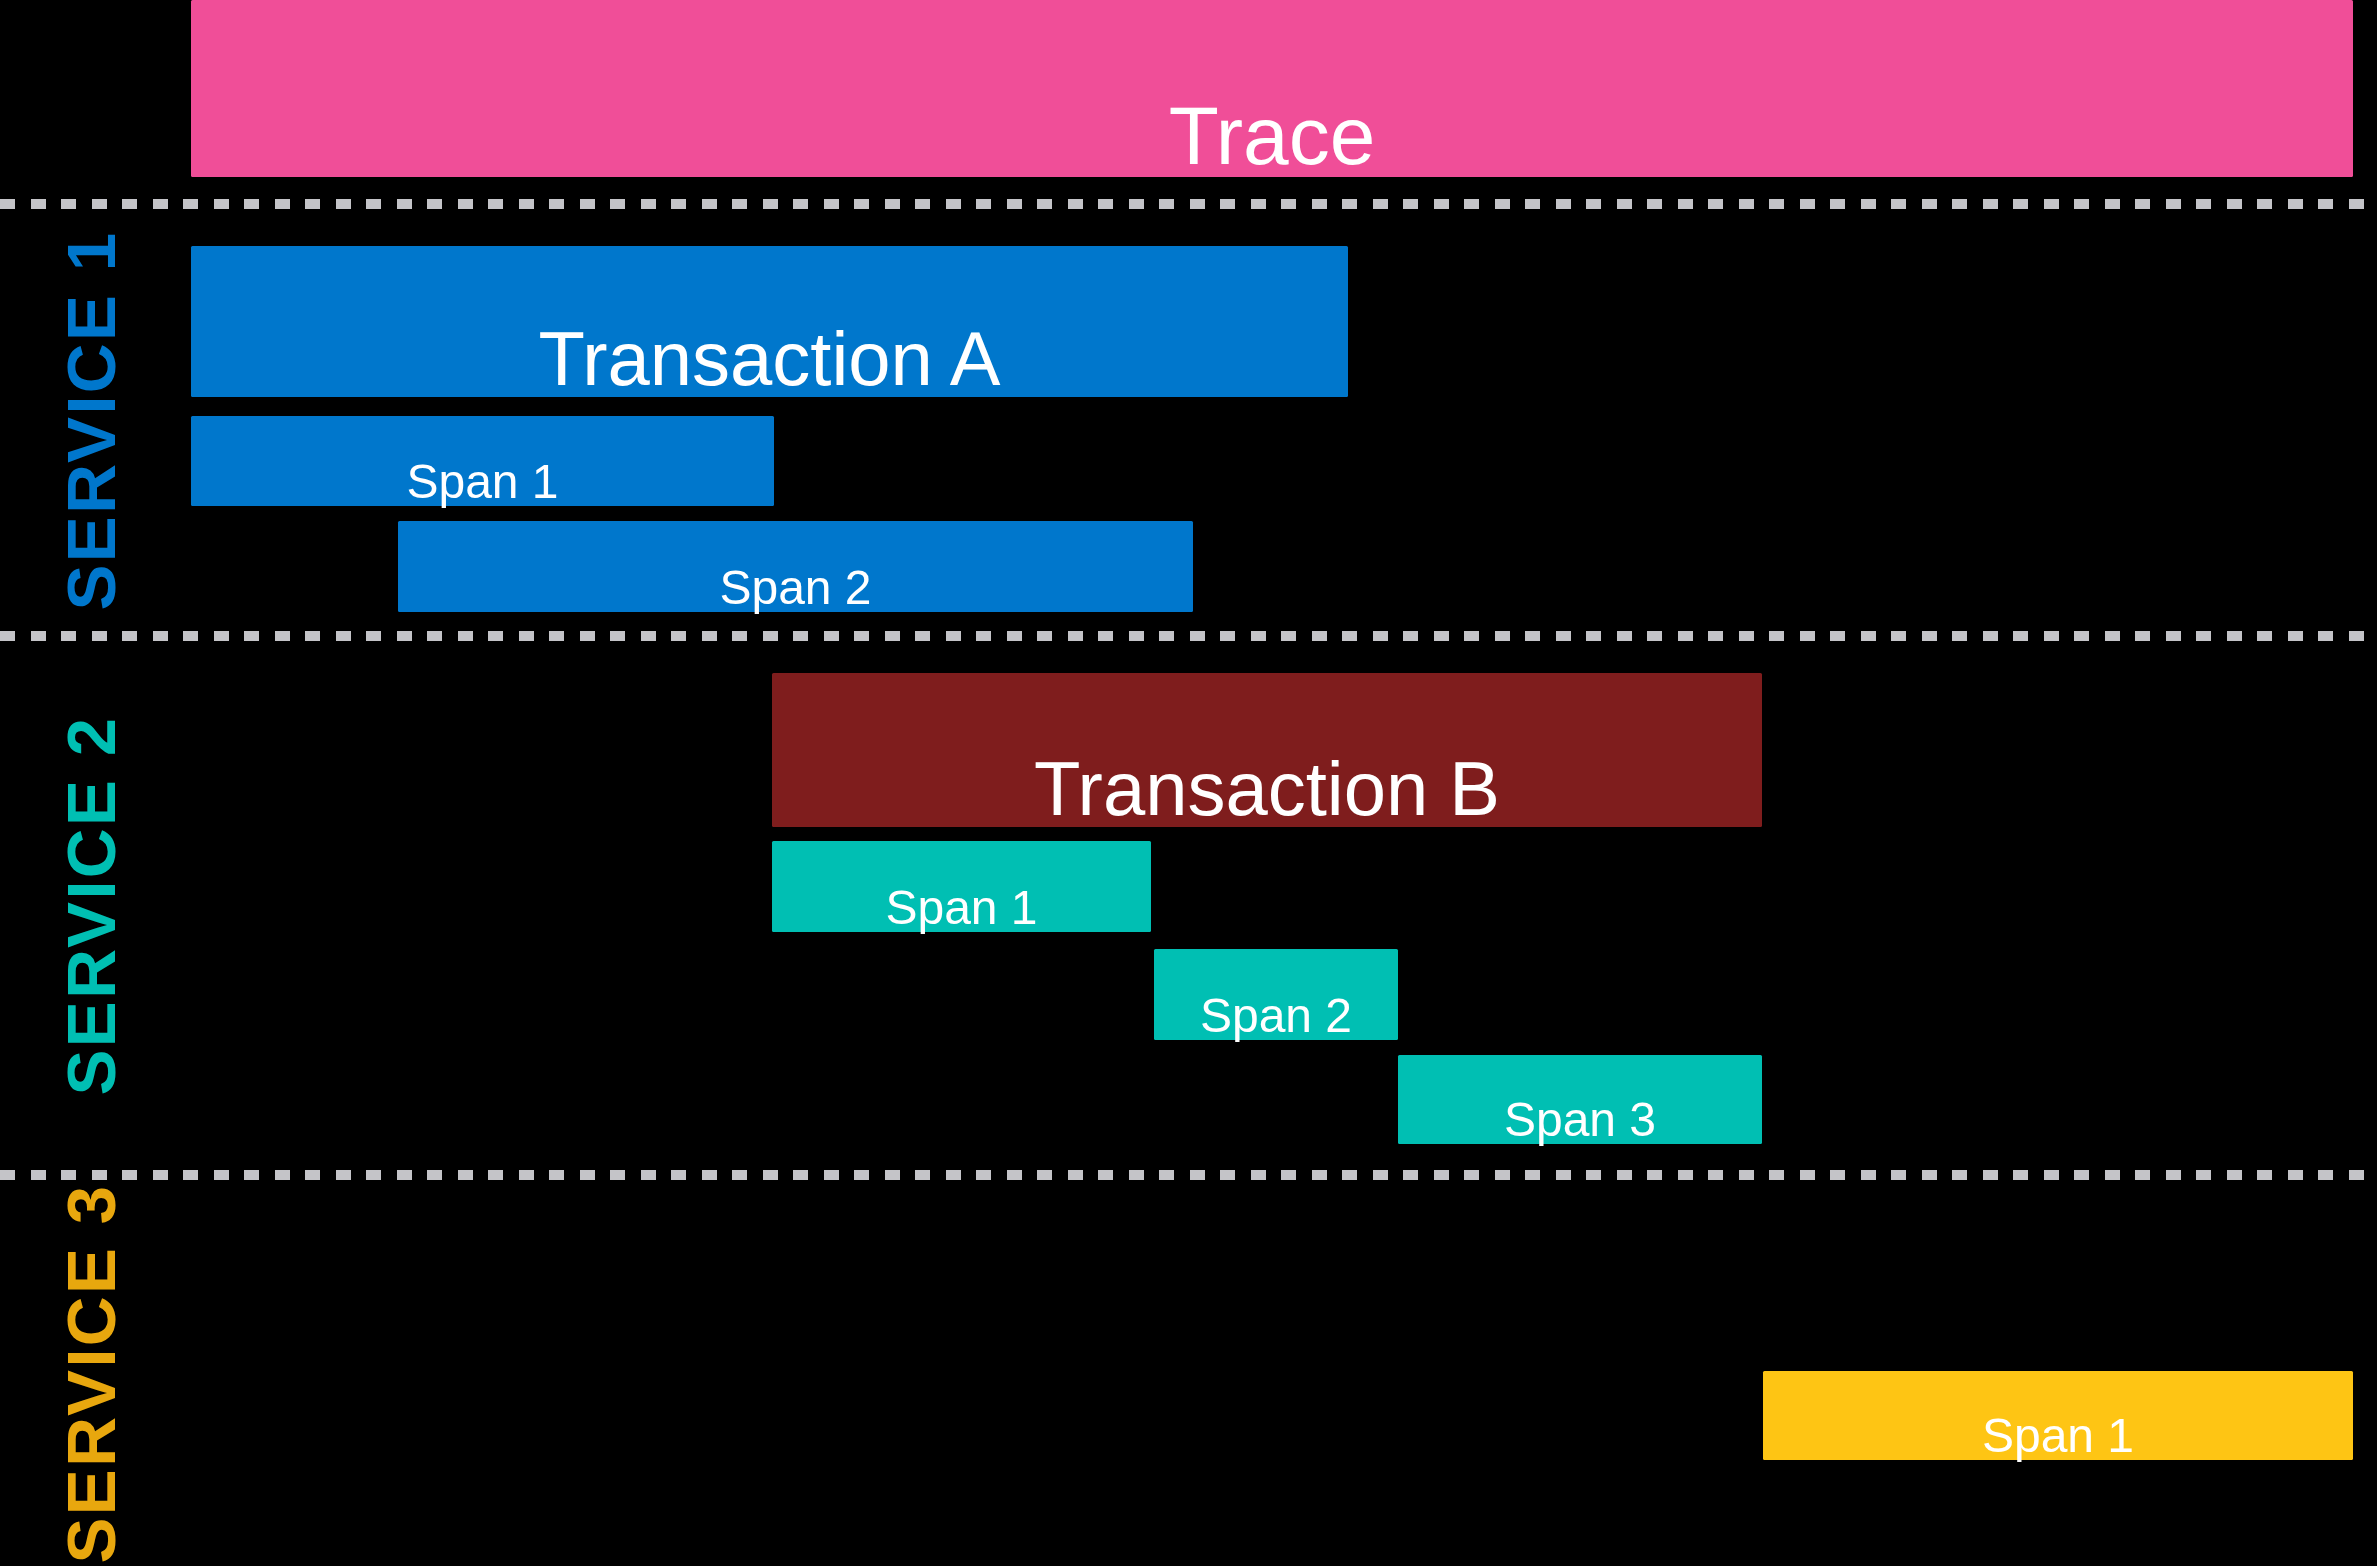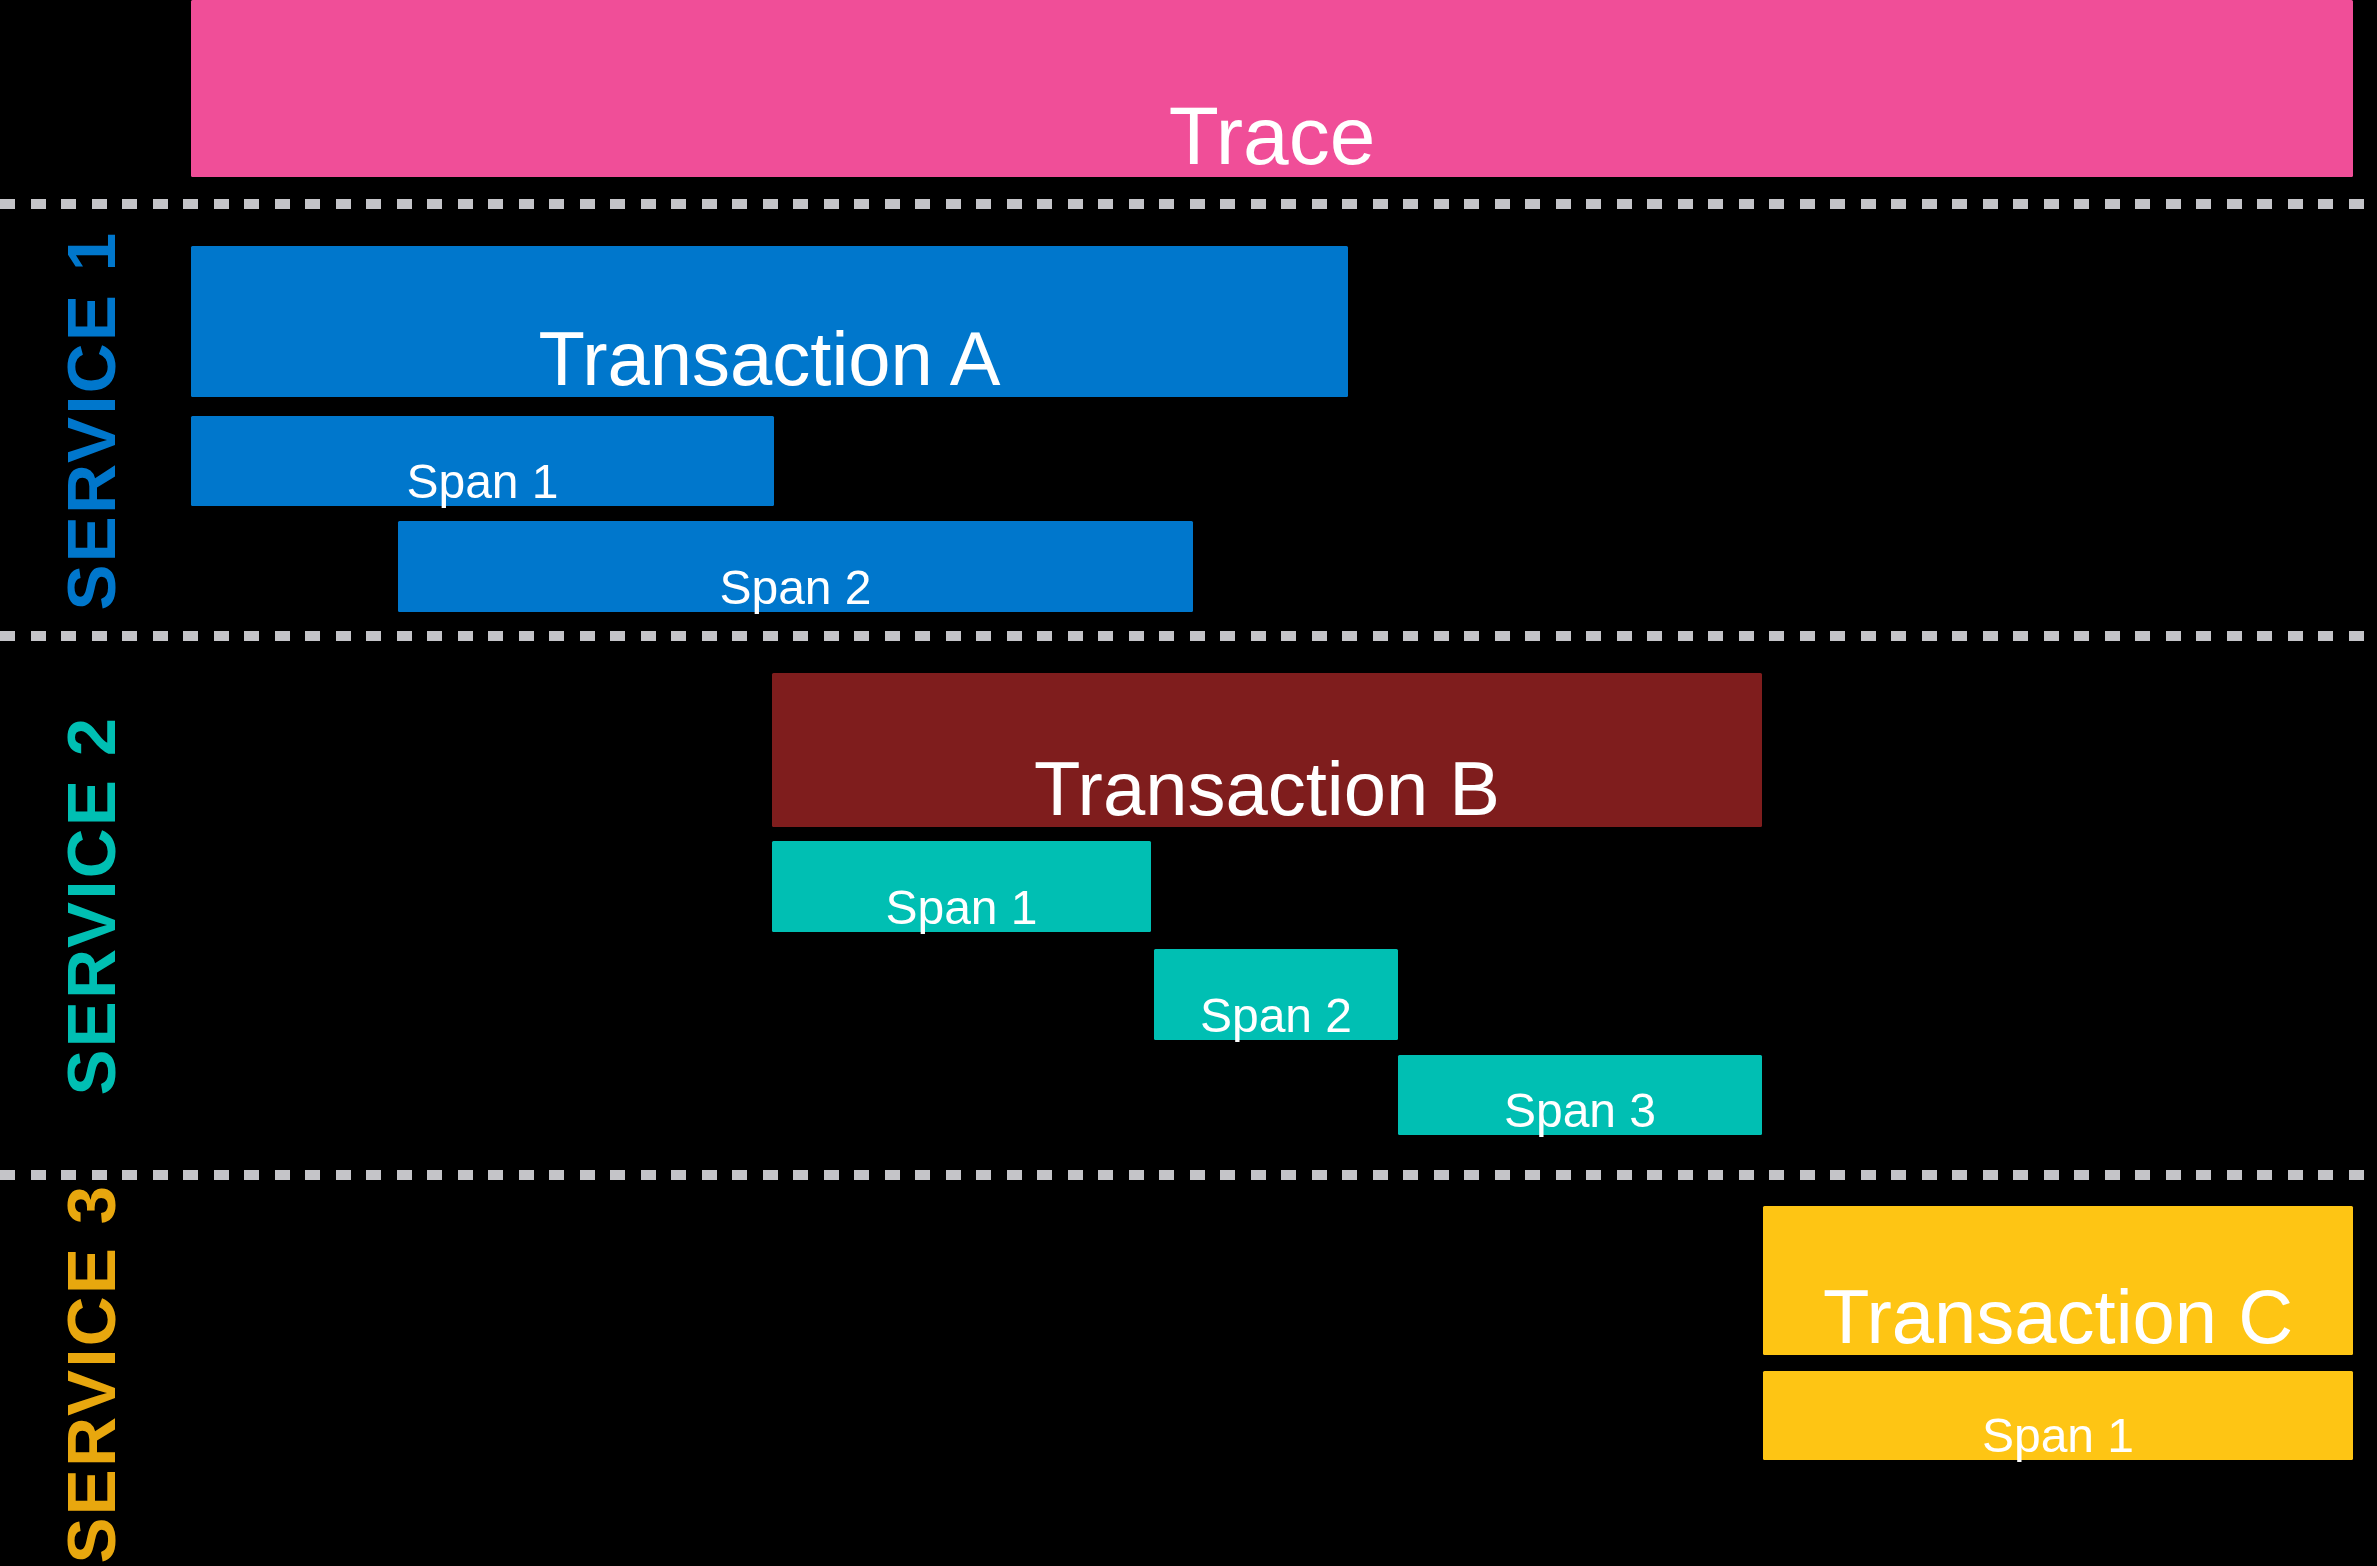--- a/index.html
+++ b/index.html
@@ -36,21 +36,21 @@
 
   
   .tx-a    { left: 191px;  top: 246px;  width: 1157px; height: 151px; background: #0077CC; }
   .s1-sp1  { left: 191px;  top: 416px;  width: 583px;  height: 90px; background: #0077CC; }
   .s1-sp2  { left: 398px;  top: 521px;  width: 795px; height: 91px; background: #0077CC; }
 
   
   .tx-b    { left: 772px; top: 673px;  width: 990px; height: 154px; background: #7f1d1d; }
   .s2-sp1  { left: 772px; top: 841px; width: 379px;  height: 91px; background: #00BFB3; }
   .s2-sp2  { left: 1154px; top: 949px; width: 244px;  height: 91px; background: #00BFB3; }
-  .s2-sp3  { left: 1398px; top: 1055px; width: 364px;  height: 80px; background: #00BFB3; }
+  .s2-sp3  { left: 1398px; top: 1055px; width: 364px;  height: 89px; background: #00BFB3; }
 
   
   .tx-c    { left: 1763px; top: 1206px; width: 590px;  height: 149px; background: #FEC514; }
   .s3-sp1  { left: 1763px; top: 1371px; width: 590px;  height: 89px; background: #FEC514; }
 
   .divider {
     position: absolute;
     left: 0;
     width: 2377px;
     height: 10px;
@@ -120,21 +120,18 @@
   <div class="bar span s2-sp2">
     <span class="bar-label">Span 2</span>
   </div>
   <div class="bar span s2-sp3">
     <span class="bar-label">Span 3</span>
   </div>
 
   <div class="service-label-box service-3-label-box">
     <span class="service-label">SERVICE 3</span>
   </div>
-  <div class="bar tx tx-c">
-    <span class="bar-label">Transaction C</span>
-  </div>
   <div class="bar span s3-sp1">
     <span class="bar-label">Span 1</span>
   </div>
 
 </div>
 
 
 </body></html>

